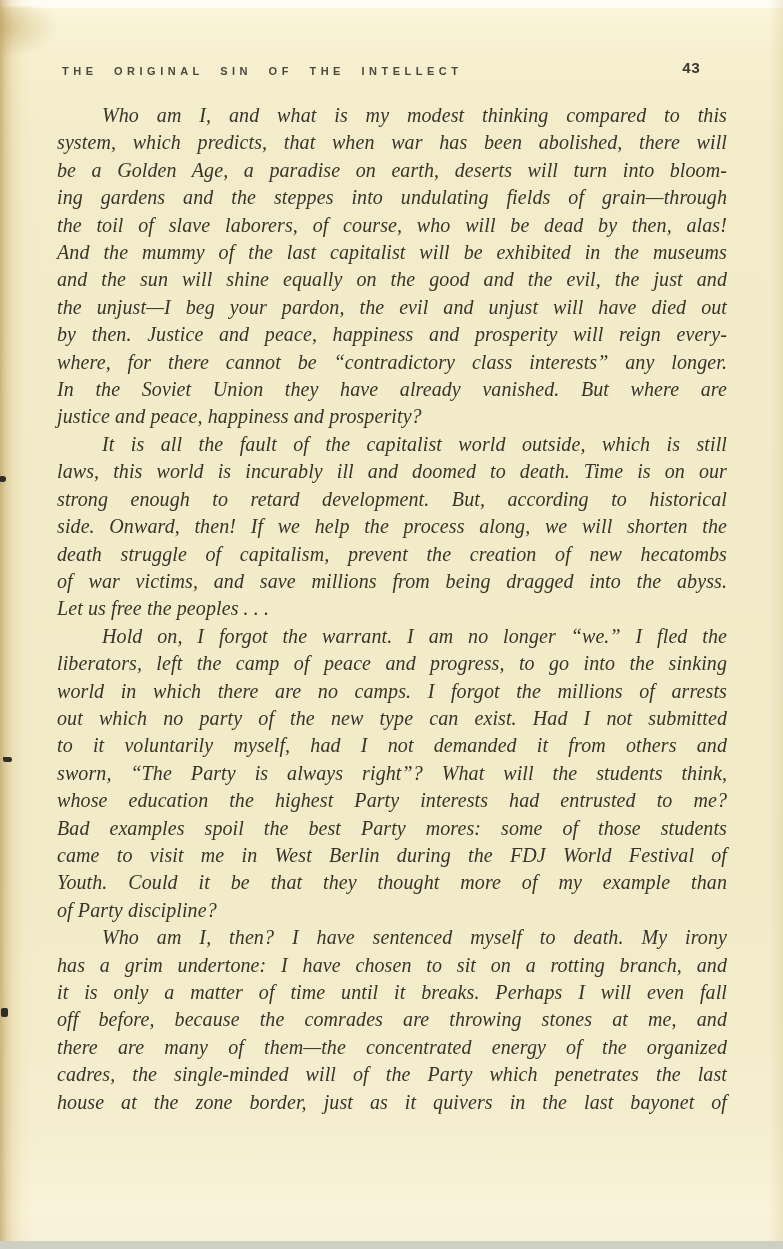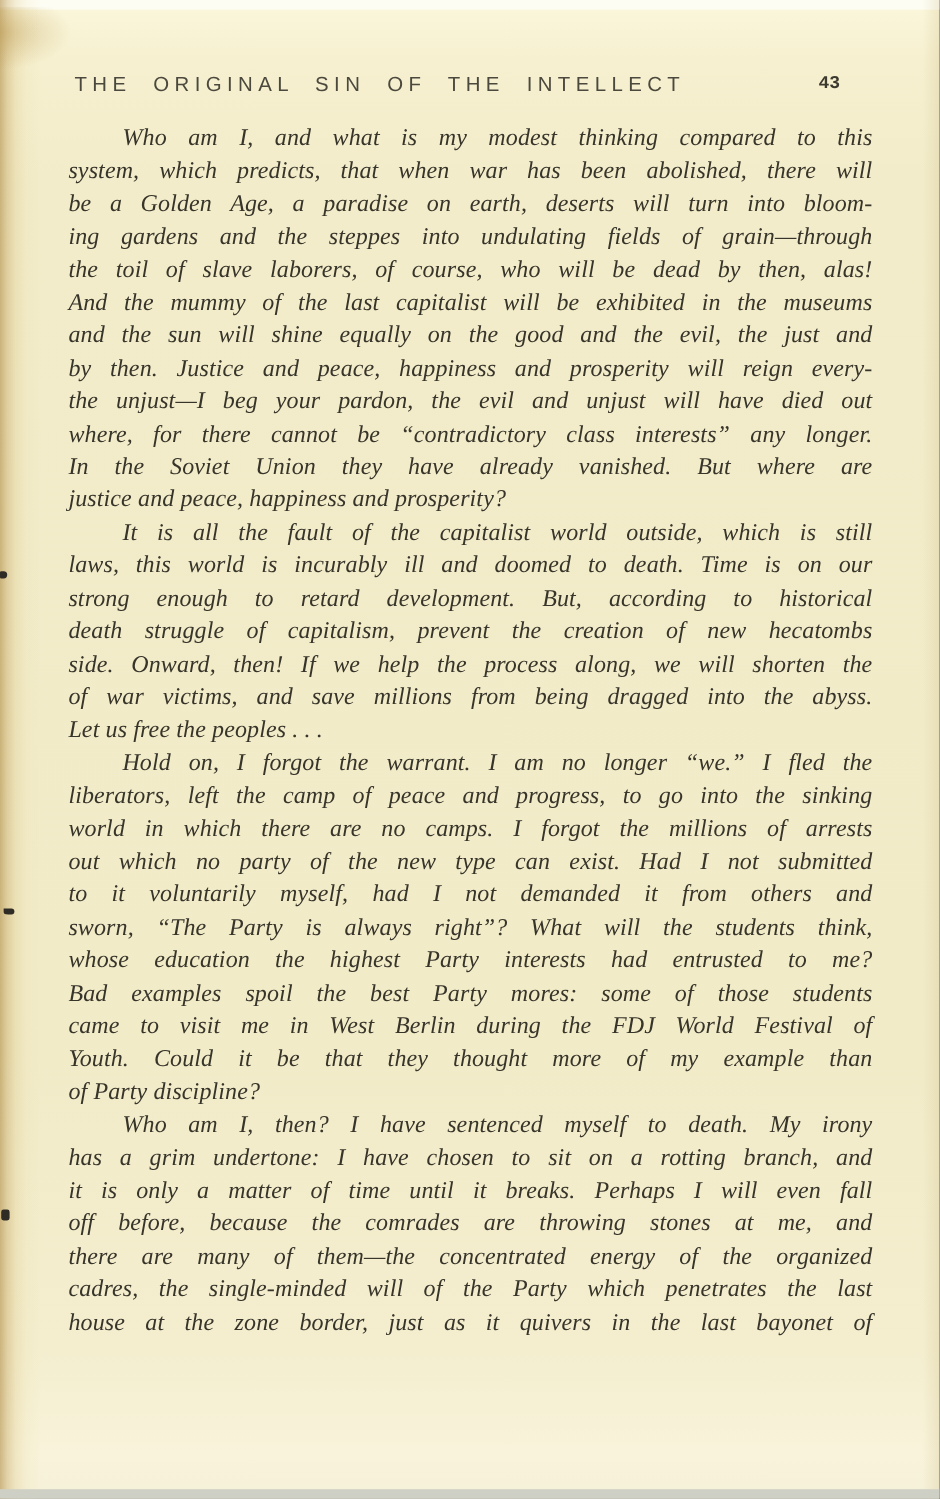--- a/index.html
+++ b/index.html
@@ -19,21 +19,21 @@
                rgba(219,196,134,0.28) 13px, rgba(235,220,170,0.16) 22px, rgba(0,0,0,0) 34px); }
   .edge-right { position:absolute; right:0; top:0; width:14px; height:100%;
     background:linear-gradient(270deg, rgba(205,185,130,0.25) 0px, rgba(0,0,0,0) 14px); }
   .corner-tl { position:absolute; left:0; top:6px; width:60px; height:52px;
     background:radial-gradient(ellipse at 0% 40%, rgba(186,152,80,0.45), rgba(0,0,0,0) 70%); }
 
   
   .header-row { position:absolute; left:62px; right:57px; top:61px; height:20px; }
   .running-title {
     font-family:"Liberation Sans","DejaVu Sans",sans-serif;
-    font-size:17px; font-weight:400; letter-spacing:4.5px; word-spacing:9px;
+    font-size:11px; font-weight:700; letter-spacing:4.5px; word-spacing:9px;
     color:#4b493d; white-space:nowrap;
   }
   .page-number {
     position:absolute; right:26px; top:0;
     font-family:Liberation Mono, monospace;
     font-size:15px; font-weight:700; color:#3c392f;
   }
 
   
   .text-block {
@@ -68,32 +68,32 @@
 
   <div class="text-block">
     <div class="paragraph">
       <div class="line first">Who am I, and what is my modest thinking compared to this</div>
       <div class="line">system, which predicts, that when war has been abolished, there will</div>
       <div class="line">be a Golden Age, a paradise on earth, deserts will turn into bloom-</div>
       <div class="line">ing gardens and the steppes into undulating fields of grain—through</div>
       <div class="line">the toil of slave laborers, of course, who will be dead by then, alas!</div>
       <div class="line">And the mummy of the last capitalist will be exhibited in the museums</div>
       <div class="line">and the sun will shine equally on the good and the evil, the just and</div>
+      <div class="line">the unjust—I beg your pardon, the evil and unjust will have died out</div>
       <div class="line">by then. Justice and peace, happiness and prosperity will reign every-</div>
-      <div class="line">the unjust—I beg your pardon, the evil and unjust will have died out</div>
       <div class="line">where, for there cannot be “contradictory class interests” any longer.</div>
       <div class="line">In the Soviet Union they have already vanished. But where are</div>
       <div class="line end">justice and peace, happiness and prosperity?</div>
     </div>
     <div class="paragraph">
       <div class="line first">It is all the fault of the capitalist world outside, which is still</div>
       <div class="line">laws, this world is incurably ill and doomed to death. Time is on our</div>
       <div class="line">strong enough to retard development. But, according to historical</div>
+      <div class="line">side. Onward, then! If we help the process along, we will shorten the</div>
       <div class="line">death struggle of capitalism, prevent the creation of new hecatombs</div>
-      <div class="line">side. Onward, then! If we help the process along, we will shorten the</div>
       <div class="line">of war victims, and save millions from being dragged into the abyss.</div>
       <div class="line end">Let us free the peoples . . .</div>
     </div>
     <div class="paragraph">
       <div class="line first">Hold on, I forgot the warrant. I am no longer “we.” I fled the</div>
       <div class="line">liberators, left the camp of peace and progress, to go into the sinking</div>
       <div class="line">world in which there are no camps. I forgot the millions of arrests</div>
       <div class="line">out which no party of the new type can exist. Had I not submitted</div>
       <div class="line">to it voluntarily myself, had I not demanded it from others and</div>
       <div class="line">sworn, “The Party is always right”? What will the students think,</div>

